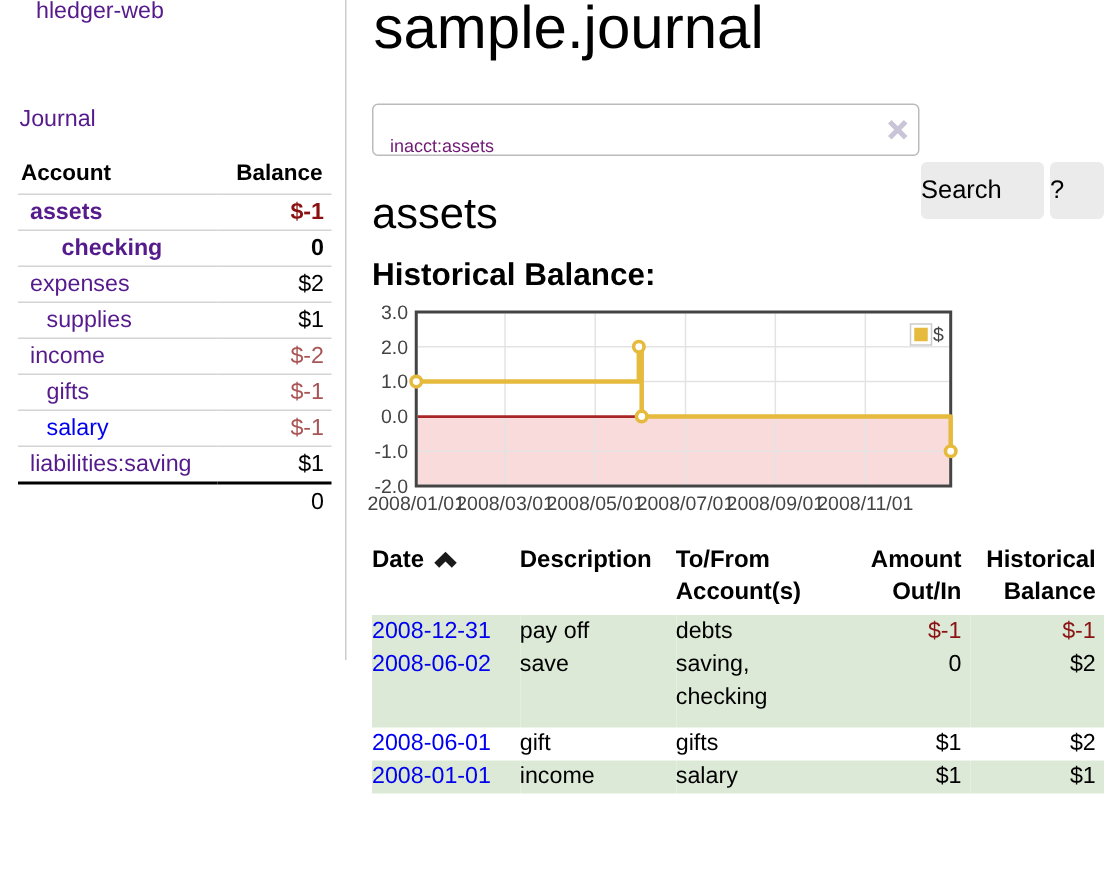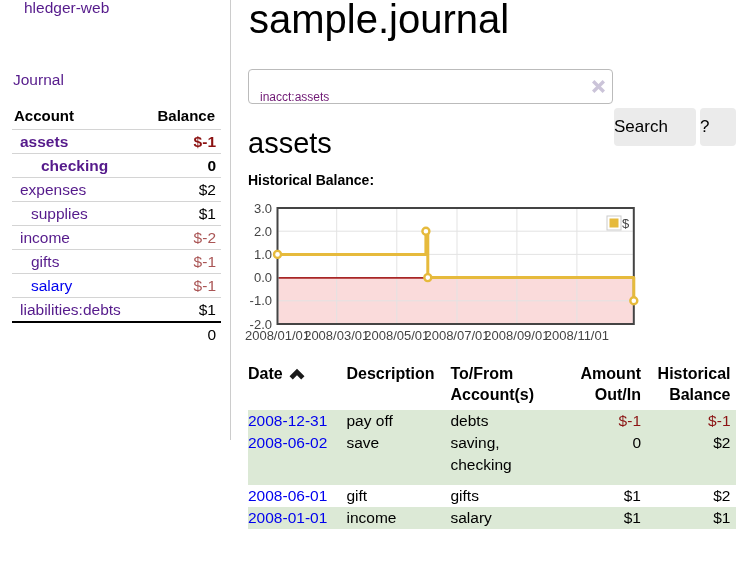--- a/index.html
+++ b/index.html
@@ -23,21 +23,21 @@
 .blue { color:#0000ee; }
 
 #h1t { position:absolute; left:249px; top:1px; font-size:40px; font-weight:normal; line-height:36px; }
 #searchbox { position:absolute; left:248px; top:69px; width:365px; height:35px; border:1px solid #bbb; border-radius:4px; }
 #searchbox span.q { position:absolute; left:11px; top:8px; font-size:12px; color:#701a75;margin-top:12px; }
 #searchbox svg.x { position:absolute; right:7px; top:10px; }
 .btn { position:absolute; top:68px; height:38px; background:#ebebeb; border-radius:4px; font-size:17px; color:#000; line-height:38px;margin-top:40px; }
 #btn-search { left:614px; width:82px; }
 #btn-q { left:700px; width:36px; }
 #h2t { position:absolute; left:248px; top:129px; font-size:29px; font-weight:normal; line-height:29px; }
-#hb { position:absolute; left:248px; top:171.5px; font-size:14px; font-weight:bold; }
+#hb { position:absolute; left:248px; top:171.5px; font-size:21px; font-weight:bold; }
 
 #reg { position:absolute; left:248px; top:364px; width:488px; border-collapse:collapse; font-size:15.5px; }
 #reg th { font-weight:bold; text-align:left; vertical-align:top; line-height:21px; padding:0 0 4px 0; font-size:16px; position:relative; top:-1px; }
 #reg th.r, #reg td.r { text-align:right; padding-right:5.5px; }
 #reg td { vertical-align:top; line-height:22px; padding:0; }
 #reg tr.g { background:#dce9d6;margin-left:24px; }
 #reg tr.p2 td { padding-bottom:9px; }
 .neg { color:#8b1313; }
 </style>
 </head>
@@ -74,21 +74,21 @@
       </tr>
   <tr>
         <td><a class="plink l2" href="#">gifts</a></td>
         <td class="amt negm">$-1</td>
       </tr>
   <tr>
         <td><a class="blue l2" href="#">salary</a></td>
         <td class="amt negm">$-1</td>
       </tr>
   <tr>
-        <td><a class="plink l1" href="#">liabilities:debts</a></td>
+        <td><a class="plink l1" href="#">liabilities:saving</a></td>
         <td class="amt">$1</td>
       </tr>
   <tr class="tot">
         <td></td>
         <td class="amt">0</td>
       </tr>
 </tbody>
   </table>
 
 <h1 id="h1t">sample.journal</h1>

